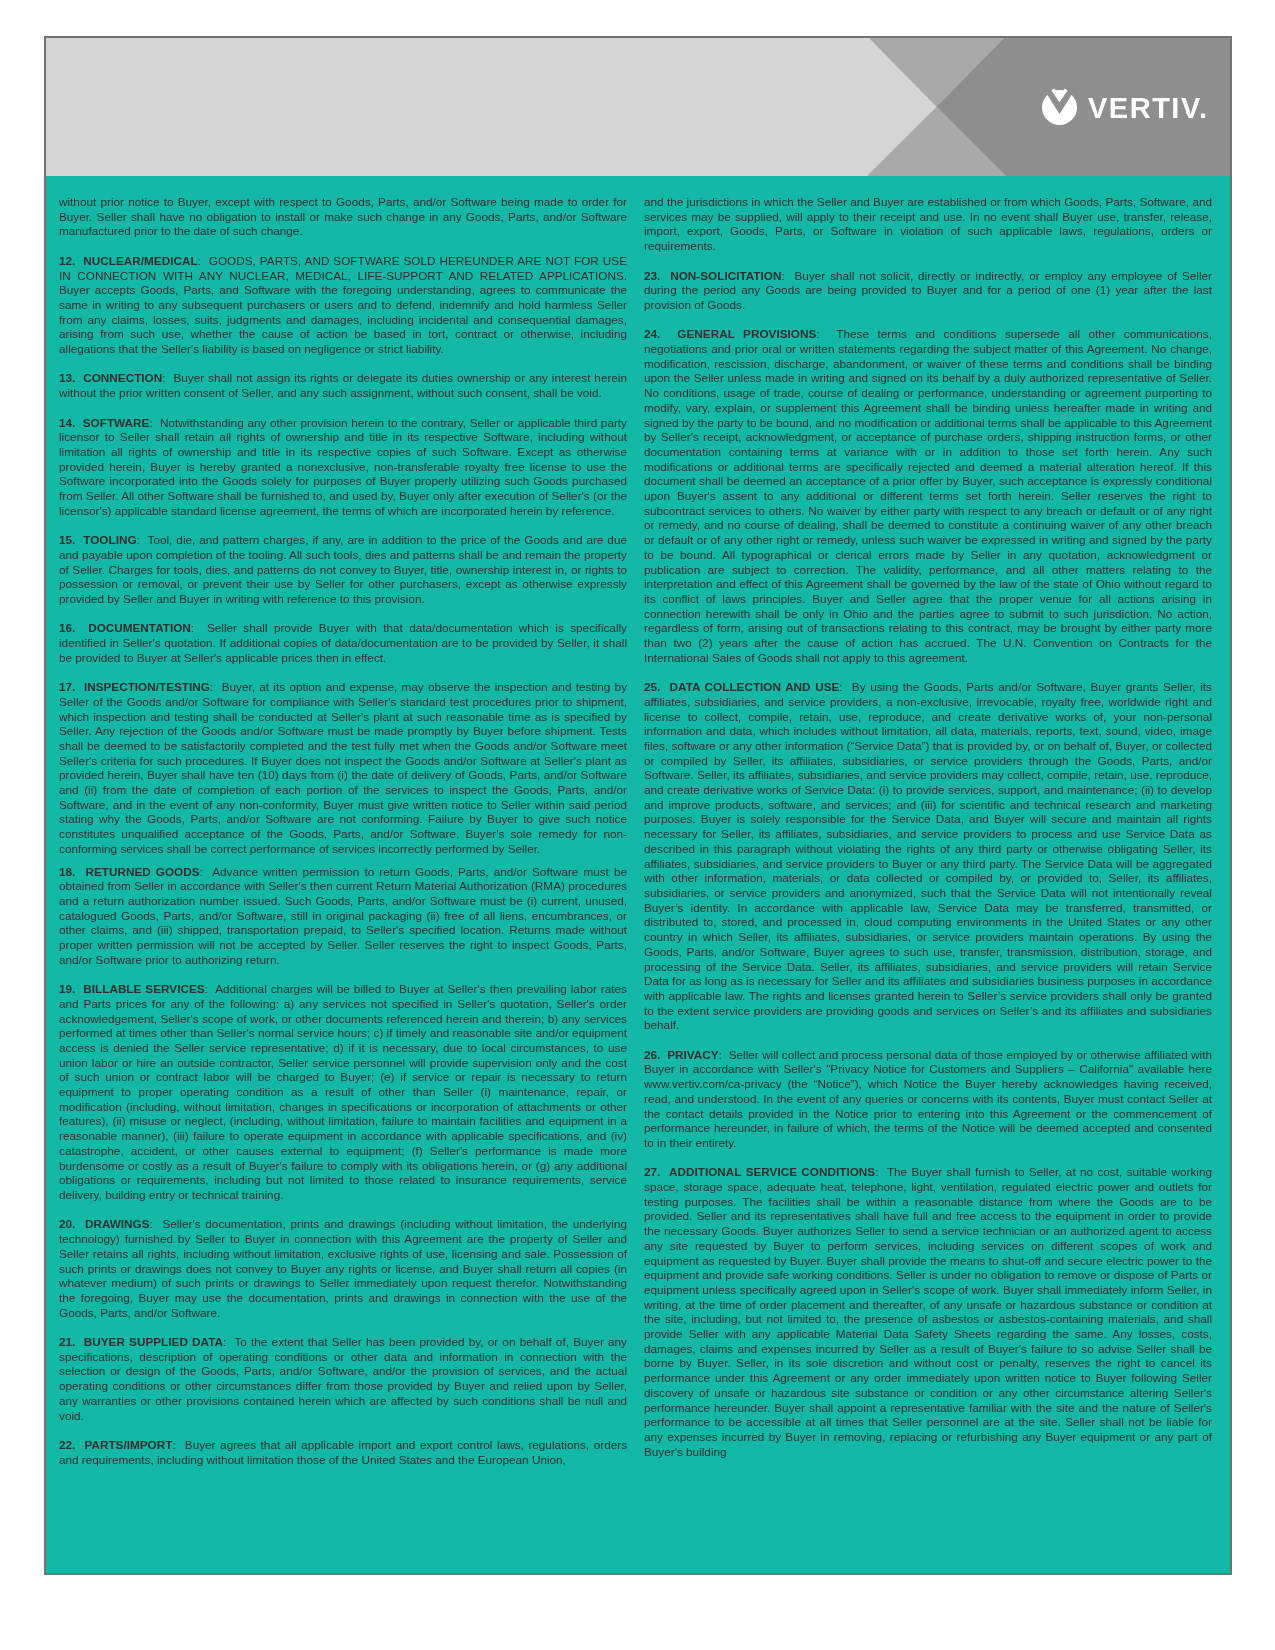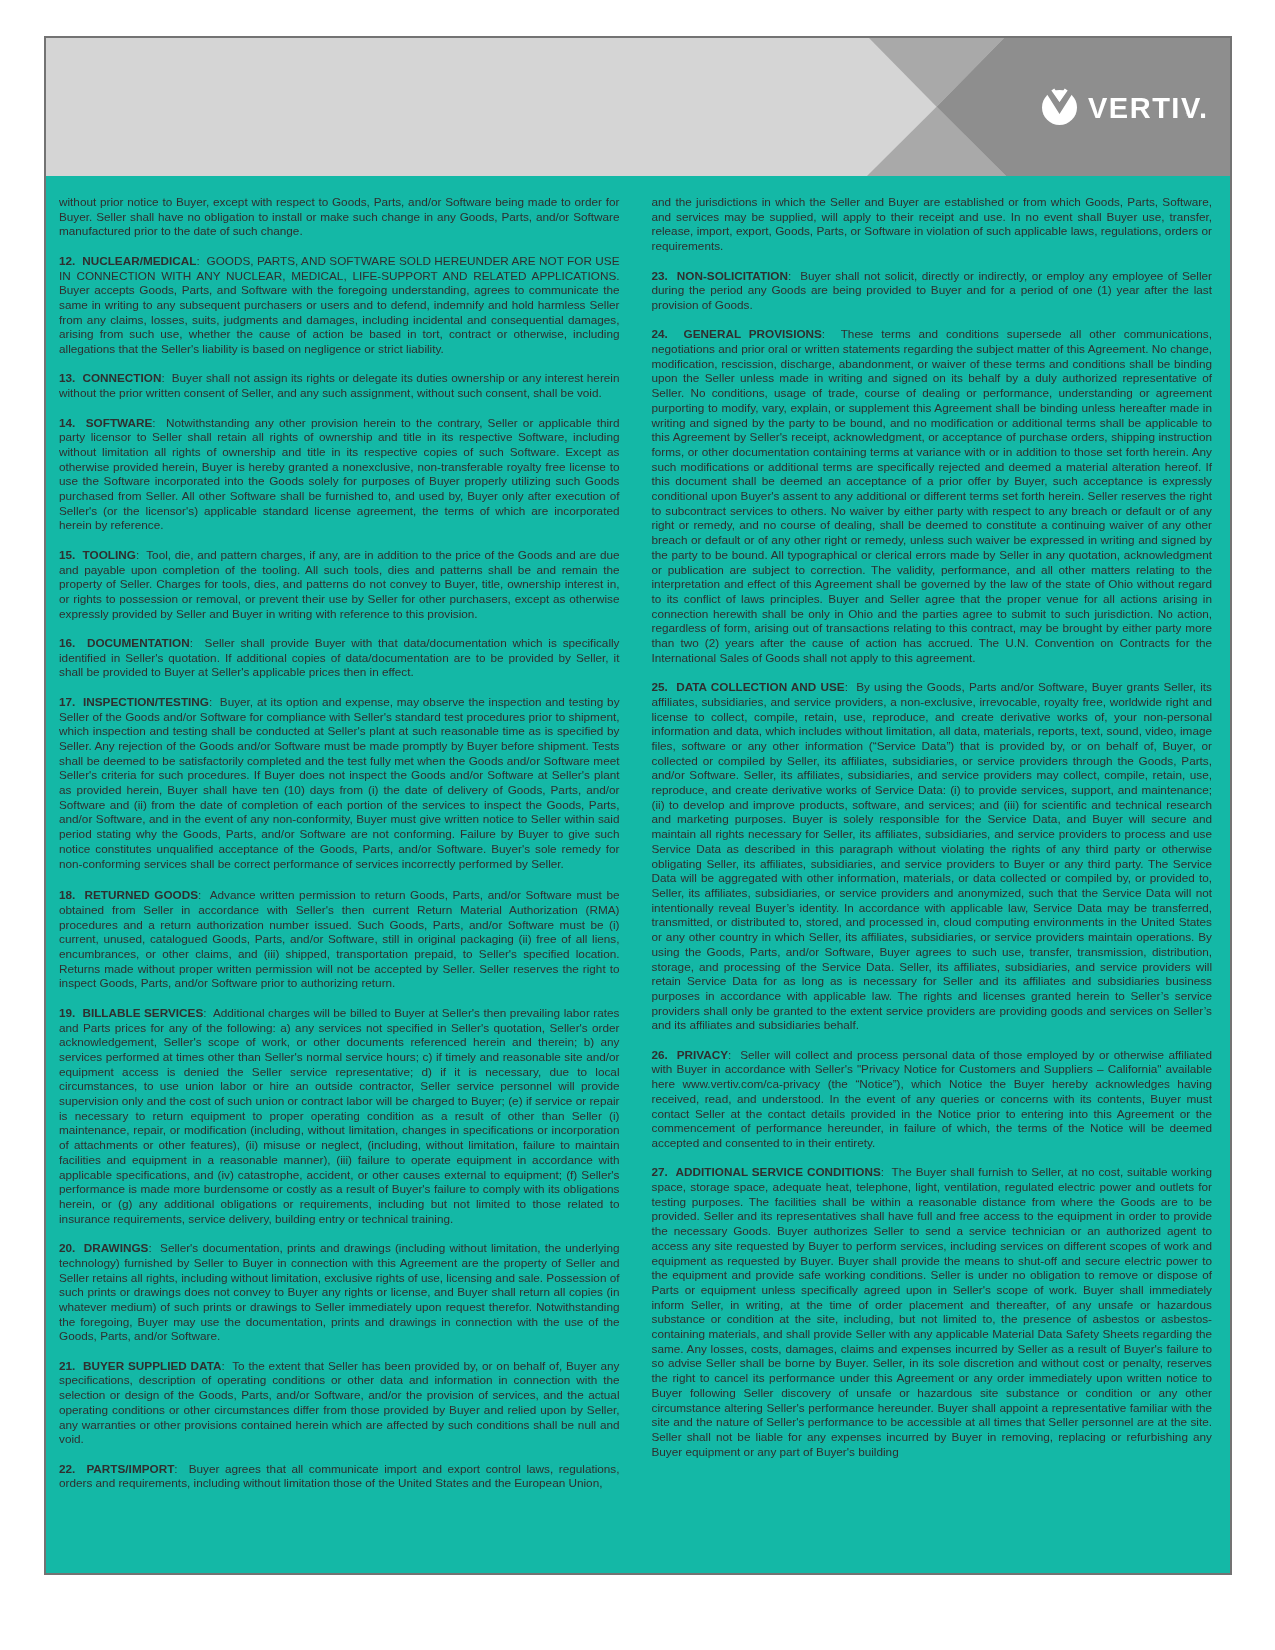--- a/index.html
+++ b/index.html
@@ -2,25 +2,25 @@
 <html><head>
 <meta charset="utf-8">
 <style>
   html,body{margin:0;padding:0;background:#ffffff;}
   body{width:1275px;height:1650px;position:relative;overflow:hidden;
        font-family:"Liberation Sans","DejaVu Sans",sans-serif;}
   .frame{position:absolute;left:44px;top:36px;width:1184px;height:1535px;
          border:2px solid #737373;background:#14b8a6;}
   .header-art{display:block;width:1184px;height:138px;}
   .content{position:absolute;left:13px;top:157px;width:1153px;
-           display:flex;gap:32px;}
+           display:flex;gap:17px;}
   .col{width:568px;color:#2f2f2f;font-size:11.75px;line-height:14.7px;
        text-align:justify;}
   p.sec{margin:0 0 14.7px 0;}
-  p.sec.tight{margin-bottom:17px;}
+  p.sec.tight{margin-bottom:8px;}
   .ttl{font-weight:bold;
        text-decoration-thickness:1.3px;text-underline-offset:2px;}
   .num{font-weight:bold;}
 </style>
 </head>
 <body>
 
 <div class="frame">
 
   <svg class="header-art" viewBox="0 0 1184 138" preserveAspectRatio="none">
@@ -45,21 +45,21 @@
         <p class="sec"><span class="num">12.&nbsp;&nbsp;</span><span class="ttl">NUCLEAR/MEDICAL</span>:&nbsp; <span>GOODS, PARTS, AND SOFTWARE SOLD HEREUNDER ARE NOT FOR USE IN CONNECTION WITH ANY NUCLEAR, MEDICAL, LIFE-SUPPORT AND RELATED APPLICATIONS. Buyer accepts Goods, Parts, and Software with the foregoing understanding, agrees to communicate the same in writing to any subsequent purchasers or users and to defend, indemnify and hold harmless Seller from any claims, losses, suits, judgments and damages, including incidental and consequential damages, arising from such use, whether the cause of action be based in tort, contract or otherwise, including allegations that the Seller's liability is based on negligence or strict liability.</span></p>
         <p class="sec"><span class="num">13.&nbsp;&nbsp;</span><span class="ttl">CONNECTION</span>:&nbsp; <span>Buyer shall not assign its rights or delegate its duties ownership or any interest herein without the prior written consent of Seller, and any such assignment, without such consent, shall be void.</span></p>
         <p class="sec"><span class="num">14.&nbsp;&nbsp;</span><span class="ttl">SOFTWARE</span>:&nbsp; <span>Notwithstanding any other provision herein to the contrary, Seller or applicable third party licensor to Seller shall retain all rights of ownership and title in its respective Software, including without limitation all rights of ownership and title in its respective copies of such Software. Except as otherwise provided herein, Buyer is hereby granted a nonexclusive, non-transferable royalty free license to use the Software incorporated into the Goods solely for purposes of Buyer properly utilizing such Goods purchased from Seller. All other Software shall be furnished to, and used by, Buyer only after execution of Seller's (or the licensor's) applicable standard license agreement, the terms of which are incorporated herein by reference.</span></p>
         <p class="sec"><span class="num">15.&nbsp;&nbsp;</span><span class="ttl">TOOLING</span>:&nbsp; <span>Tool, die, and pattern charges, if any, are in addition to the price of the Goods and are due and payable upon completion of the tooling. All such tools, dies and patterns shall be and remain the property of Seller. Charges for tools, dies, and patterns do not convey to Buyer, title, ownership interest in, or rights to possession or removal, or prevent their use by Seller for other purchasers, except as otherwise expressly provided by Seller and Buyer in writing with reference to this provision.</span></p>
         <p class="sec"><span class="num">16.&nbsp;&nbsp;</span><span class="ttl">DOCUMENTATION</span>:&nbsp; <span>Seller shall provide Buyer with that data/documentation which is specifically identified in Seller's quotation. If additional copies of data/documentation are to be provided by Seller, it shall be provided to Buyer at Seller's applicable prices then in effect.</span></p>
         <p class="sec tight"><span class="num">17.&nbsp;&nbsp;</span><span class="ttl">INSPECTION/TESTING</span>:&nbsp; <span>Buyer, at its option and expense, may observe the inspection and testing by Seller of the Goods and/or Software for compliance with Seller's standard test procedures prior to shipment, which inspection and testing shall be conducted at Seller's plant at such reasonable time as is specified by Seller. Any rejection of the Goods and/or Software must be made promptly by Buyer before shipment. Tests shall be deemed to be satisfactorily completed and the test fully met when the Goods and/or Software meet Seller's criteria for such procedures. If Buyer does not inspect the Goods and/or Software at Seller's plant as provided herein, Buyer shall have ten (10) days from (i) the date of delivery of Goods, Parts, and/or Software and (ii) from the date of completion of each portion of the services to inspect the Goods, Parts, and/or Software, and in the event of any non-conformity, Buyer must give written notice to Seller within said period stating why the Goods, Parts, and/or Software are not conforming. Failure by Buyer to give such notice constitutes unqualified acceptance of the Goods, Parts, and/or Software. Buyer's sole remedy for non-conforming services shall be correct performance of services incorrectly performed by Seller.</span></p>
         <p class="sec"><span class="num">18.&nbsp;&nbsp;</span><span class="ttl">RETURNED GOODS</span>:&nbsp; <span>Advance written permission to return Goods, Parts, and/or Software must be obtained from Seller in accordance with Seller's then current Return Material Authorization (RMA) procedures and a return authorization number issued. Such Goods, Parts, and/or Software must be (i) current, unused, catalogued Goods, Parts, and/or Software, still in original packaging (ii) free of all liens, encumbrances, or other claims, and (iii) shipped, transportation prepaid, to Seller's specified location. Returns made without proper written permission will not be accepted by Seller. Seller reserves the right to inspect Goods, Parts, and/or Software prior to authorizing return.</span></p>
         <p class="sec"><span class="num">19.&nbsp;&nbsp;</span><span class="ttl">BILLABLE SERVICES</span>:&nbsp; <span>Additional charges will be billed to Buyer at Seller's then prevailing labor rates and Parts prices for any of the following: a) any services not specified in Seller's quotation, Seller's order acknowledgement, Seller's scope of work, or other documents referenced herein and therein; b) any services performed at times other than Seller's normal service hours; c) if timely and reasonable site and/or equipment access is denied the Seller service representative; d) if it is necessary, due to local circumstances, to use union labor or hire an outside contractor, Seller service personnel will provide supervision only and the cost of such union or contract labor will be charged to Buyer; (e) if service or repair is necessary to return equipment to proper operating condition as a result of other than Seller (i) maintenance, repair, or modification (including, without limitation, changes in specifications or incorporation of attachments or other features), (ii) misuse or neglect, (including, without limitation, failure to maintain facilities and equipment in a reasonable manner), (iii) failure to operate equipment in accordance with applicable specifications, and (iv) catastrophe, accident, or other causes external to equipment; (f) Seller's performance is made more burdensome or costly as a result of Buyer's failure to comply with its obligations herein, or (g) any additional obligations or requirements, including but not limited to those related to insurance requirements, service delivery, building entry or technical training.</span></p>
         <p class="sec"><span class="num">20.&nbsp;&nbsp;</span><span class="ttl">DRAWINGS</span>:&nbsp; <span>Seller's documentation, prints and drawings (including without limitation, the underlying technology) furnished by Seller to Buyer in connection with this Agreement are the property of Seller and Seller retains all rights, including without limitation, exclusive rights of use, licensing and sale. Possession of such prints or drawings does not convey to Buyer any rights or license, and Buyer shall return all copies (in whatever medium) of such prints or drawings to Seller immediately upon request therefor. Notwithstanding the foregoing, Buyer may use the documentation, prints and drawings in connection with the use of the Goods, Parts, and/or Software.</span></p>
         <p class="sec"><span class="num">21.&nbsp;&nbsp;</span><span class="ttl">BUYER SUPPLIED DATA</span>:&nbsp; <span>To the extent that Seller has been provided by, or on behalf of, Buyer any specifications, description of operating conditions or other data and information in connection with the selection or design of the Goods, Parts, and/or Software, and/or the provision of services, and the actual operating conditions or other circumstances differ from those provided by Buyer and relied upon by Seller, any warranties or other provisions contained herein which are affected by such conditions shall be null and void.</span></p>
-        <p class="sec"><span class="num">22.&nbsp;&nbsp;</span><span class="ttl">PARTS/IMPORT</span>:&nbsp; <span>Buyer agrees that all communicate import and export control laws, regulations, orders and requirements, including without limitation those of the United States and the European Union,</span></p>
+        <p class="sec"><span class="num">22.&nbsp;&nbsp;</span><span class="ttl">PARTS/IMPORT</span>:&nbsp; <span>Buyer agrees that all applicable import and export control laws, regulations, orders and requirements, including without limitation those of the United States and the European Union,</span></p>
       </div>
     <div class="col" id="col-right">
         <p class="sec"><span>and the jurisdictions in which the Seller and Buyer are established or from which Goods, Parts, Software, and services may be supplied, will apply to their receipt and use. In no event shall Buyer use, transfer, release, import, export, Goods, Parts, or Software in violation of such applicable laws, regulations, orders or requirements.</span></p>
         <p class="sec"><span class="num">23.&nbsp;&nbsp;</span><span class="ttl">NON-SOLICITATION</span>:&nbsp; <span>Buyer shall not solicit, directly or indirectly, or employ any employee of Seller during the period any Goods are being provided to Buyer and for a period of one (1) year after the last provision of Goods.</span></p>
         <p class="sec"><span class="num">24.&nbsp;&nbsp;</span><span class="ttl">GENERAL PROVISIONS</span>:&nbsp; <span>These terms and conditions supersede all other communications, negotiations and prior oral or written statements regarding the subject matter of this Agreement. No change, modification, rescission, discharge, abandonment, or waiver of these terms and conditions shall be binding upon the Seller unless made in writing and signed on its behalf by a duly authorized representative of Seller. No conditions, usage of trade, course of dealing or performance, understanding or agreement purporting to modify, vary, explain, or supplement this Agreement shall be binding unless hereafter made in writing and signed by the party to be bound, and no modification or additional terms shall be applicable to this Agreement by Seller's receipt, acknowledgment, or acceptance of purchase orders, shipping instruction forms, or other documentation containing terms at variance with or in addition to those set forth herein. Any such modifications or additional terms are specifically rejected and deemed a material alteration hereof. If this document shall be deemed an acceptance of a prior offer by Buyer, such acceptance is expressly conditional upon Buyer's assent to any additional or different terms set forth herein. Seller reserves the right to subcontract services to others. No waiver by either party with respect to any breach or default or of any right or remedy, and no course of dealing, shall be deemed to constitute a continuing waiver of any other breach or default or of any other right or remedy, unless such waiver be expressed in writing and signed by the party to be bound. All typographical or clerical errors made by Seller in any quotation, acknowledgment or publication are subject to correction. The validity, performance, and all other matters relating to the interpretation and effect of this Agreement shall be governed by the law of the state of Ohio without regard to its conflict of laws principles. Buyer and Seller agree that the proper venue for all actions arising in connection herewith shall be only in Ohio and the parties agree to submit to such jurisdiction. No action, regardless of form, arising out of transactions relating to this contract, may be brought by either party more than two (2) years after the cause of action has accrued. The U.N. Convention on Contracts for the International Sales of Goods shall not apply to this agreement.</span></p>
         <p class="sec"><span class="num">25.&nbsp;&nbsp;</span><span class="ttl">DATA COLLECTION AND USE</span>:&nbsp; <span>By using the Goods, Parts and/or Software, Buyer grants Seller, its affiliates, subsidiaries, and service providers, a non-exclusive, irrevocable, royalty free, worldwide right and license to collect, compile, retain, use, reproduce, and create derivative works of, your non-personal information and data, which includes without limitation, all data, materials, reports, text, sound, video, image files, software or any other information (“Service Data”) that is provided by, or on behalf of, Buyer, or collected or compiled by Seller, its affiliates, subsidiaries, or service providers through the Goods, Parts, and/or Software. Seller, its affiliates, subsidiaries, and service providers may collect, compile, retain, use, reproduce, and create derivative works of Service Data: (i) to provide services, support, and maintenance; (ii) to develop and improve products, software, and services; and (iii) for scientific and technical research and marketing purposes. Buyer is solely responsible for the Service Data, and Buyer will secure and maintain all rights necessary for Seller, its affiliates, subsidiaries, and service providers to process and use Service Data as described in this paragraph without violating the rights of any third party or otherwise obligating Seller, its affiliates, subsidiaries, and service providers to Buyer or any third party. The Service Data will be aggregated with other information, materials, or data collected or compiled by, or provided to, Seller, its affiliates, subsidiaries, or service providers and anonymized, such that the Service Data will not intentionally reveal Buyer’s identity. In accordance with applicable law, Service Data may be transferred, transmitted, or distributed to, stored, and processed in, cloud computing environments in the United States or any other country in which Seller, its affiliates, subsidiaries, or service providers maintain operations. By using the Goods, Parts, and/or Software, Buyer agrees to such use, transfer, transmission, distribution, storage, and processing of the Service Data. Seller, its affiliates, subsidiaries, and service providers will retain Service Data for as long as is necessary for Seller and its affiliates and subsidiaries business purposes in accordance with applicable law. The rights and licenses granted herein to Seller’s service providers shall only be granted to the extent service providers are providing goods and services on Seller’s and its affiliates and subsidiaries behalf.</span></p>
         <p class="sec"><span class="num">26.&nbsp;&nbsp;</span><span class="ttl">PRIVACY</span>:&nbsp; <span>Seller will collect and process personal data of those employed by or otherwise affiliated with Buyer in accordance with Seller's "Privacy Notice for Customers and Suppliers – California" available here www.vertiv.com/ca-privacy (the “Notice”), which Notice the Buyer hereby acknowledges having received, read, and understood. In the event of any queries or concerns with its contents, Buyer must contact Seller at the contact details provided in the Notice prior to entering into this Agreement or the commencement of performance hereunder, in failure of which, the terms of the Notice will be deemed accepted and consented to in their entirety.</span></p>
         <p class="sec"><span class="num">27.&nbsp;&nbsp;</span><span class="ttl">ADDITIONAL SERVICE CONDITIONS</span>:&nbsp; <span>The Buyer shall furnish to Seller, at no cost, suitable working space, storage space, adequate heat, telephone, light, ventilation, regulated electric power and outlets for testing purposes. The facilities shall be within a reasonable distance from where the Goods are to be provided. Seller and its representatives shall have full and free access to the equipment in order to provide the necessary Goods. Buyer authorizes Seller to send a service technician or an authorized agent to access any site requested by Buyer to perform services, including services on different scopes of work and equipment as requested by Buyer. Buyer shall provide the means to shut-off and secure electric power to the equipment and provide safe working conditions. Seller is under no obligation to remove or dispose of Parts or equipment unless specifically agreed upon in Seller's scope of work. Buyer shall immediately inform Seller, in writing, at the time of order placement and thereafter, of any unsafe or hazardous substance or condition at the site, including, but not limited to, the presence of asbestos or asbestos-containing materials, and shall provide Seller with any applicable Material Data Safety Sheets regarding the same. Any losses, costs, damages, claims and expenses incurred by Seller as a result of Buyer's failure to so advise Seller shall be borne by Buyer. Seller, in its sole discretion and without cost or penalty, reserves the right to cancel its performance under this Agreement or any order immediately upon written notice to Buyer following Seller discovery of unsafe or hazardous site substance or condition or any other circumstance altering Seller's performance hereunder. Buyer shall appoint a representative familiar with the site and the nature of Seller's performance to be accessible at all times that Seller personnel are at the site. Seller shall not be liable for any expenses incurred by Buyer in removing, replacing or refurbishing any Buyer equipment or any part of Buyer's building</span></p>
       </div>
   </div>

